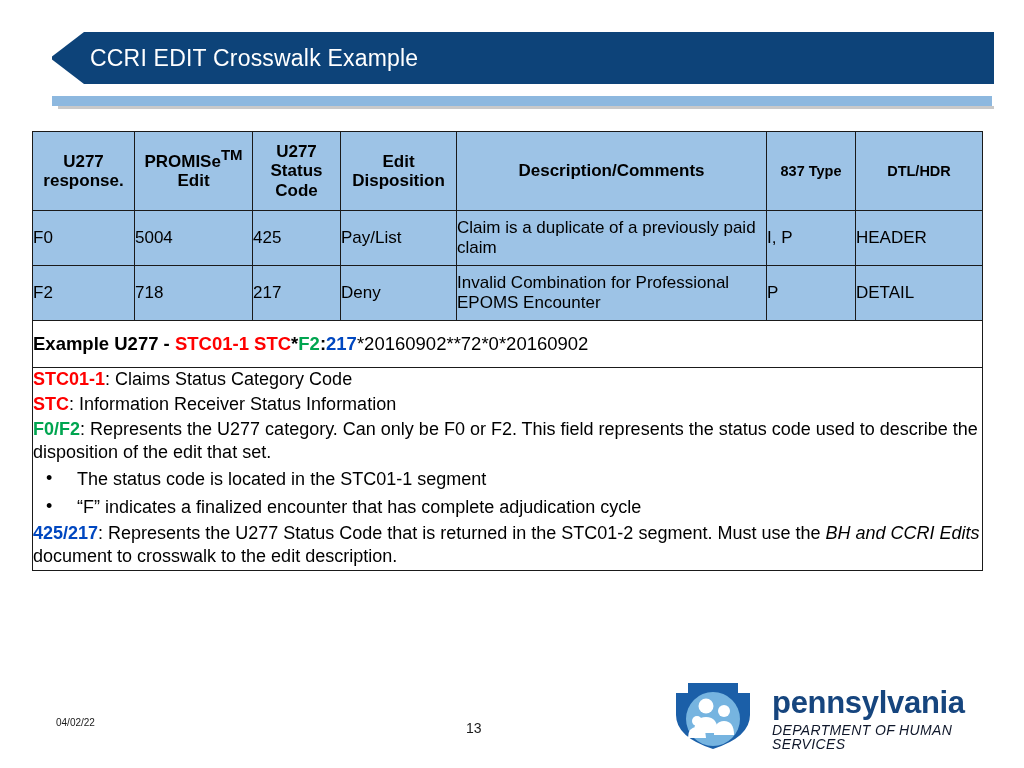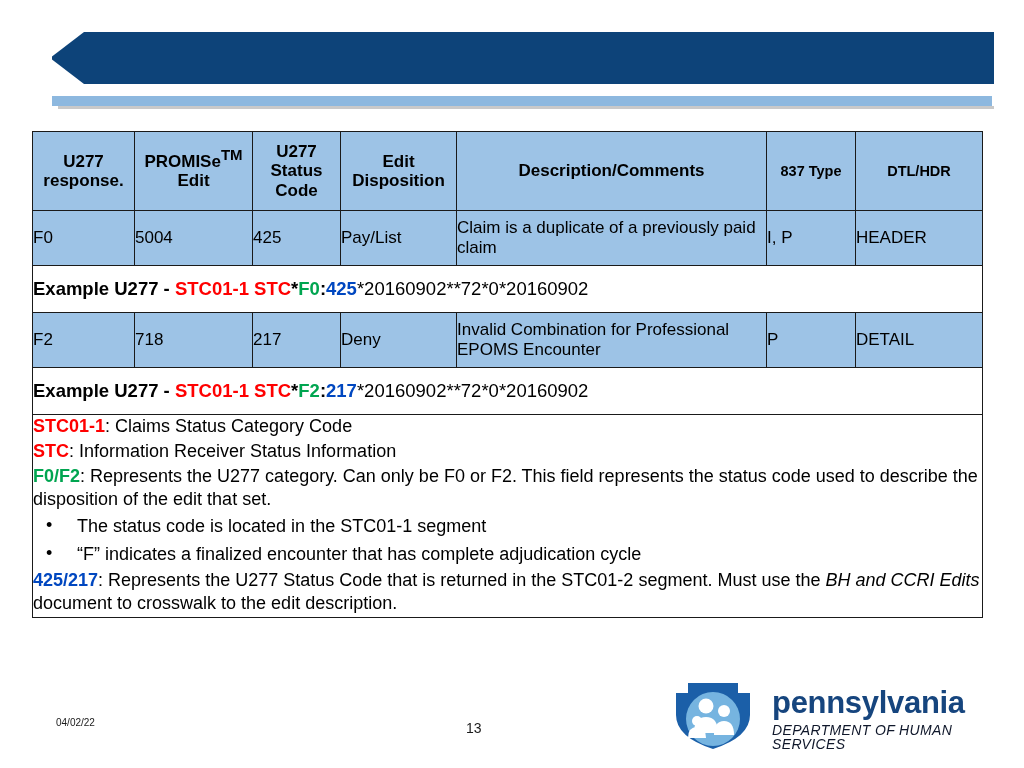--- a/index.html
+++ b/index.html
@@ -190,20 +190,21 @@
     margin-top: 5px;
     font-style: italic;
   }
 </style>
 </head>
 <body>
 
 <div id="title-banner">
   <div class="notch-top"></div>
   <div class="notch-bottom"></div>
+  <div id="title-text">CCRI EDIT Crosswalk Example</div>
 </div>
 <div id="banner-underline"></div>
 <div id="banner-underline-shadow"></div>
 
 <table id="crosswalk-table">
   <colgroup>
     <col style="width:102px">
     <col style="width:118px">
     <col style="width:88px">
     <col style="width:116px">
@@ -225,25 +226,20 @@
   <tbody>
     <tr class="datarow">
       <td>F0</td>
       <td>5004</td>
       <td>425</td>
       <td>Pay/List</td>
       <td class="desc">Claim is a duplicate of a previously paid claim</td>
       <td>I, P</td>
       <td>HEADER</td>
     </tr>
-    <tr class="examplerow">
-      <td colspan="7">
-        <span class="blk">Example U277 - </span><span class="red">STC01-1 STC</span><span class="blk">*</span><span class="green">F0</span><span class="blk">:</span><span class="blue">425</span><span class="plain">*20160902**72*0*20160902</span>
-      </td>
-    </tr>
     <tr class="datarow">
       <td>F2</td>
       <td>718</td>
       <td>217</td>
       <td>Deny</td>
       <td class="desc">Invalid Combination for Professional EPOMS Encounter</td>
       <td>P</td>
       <td>DETAIL</td>
     </tr>
     <tr class="examplerow">

